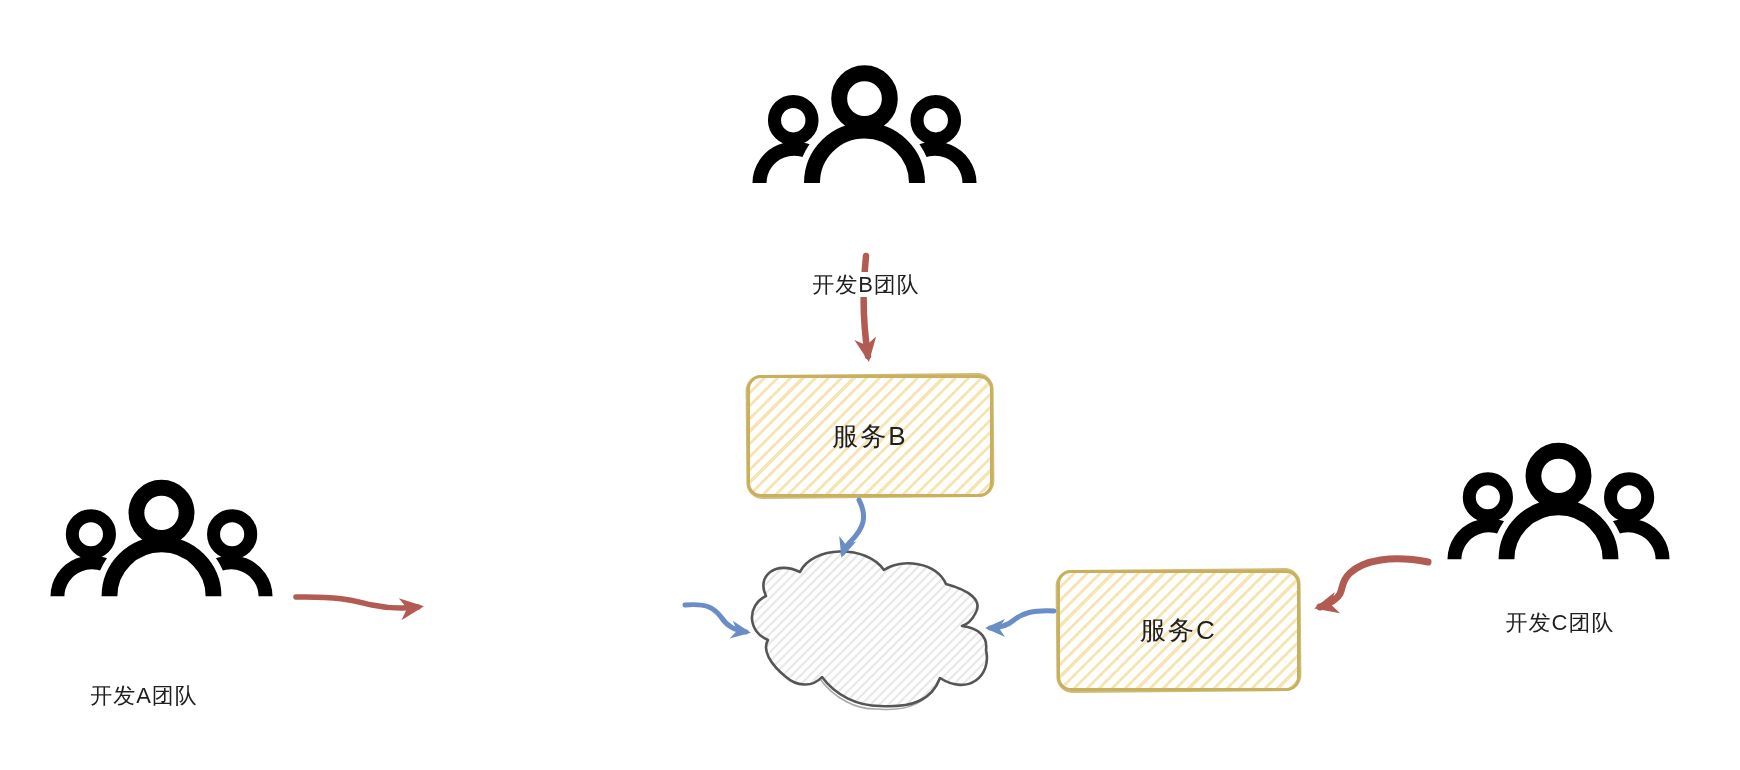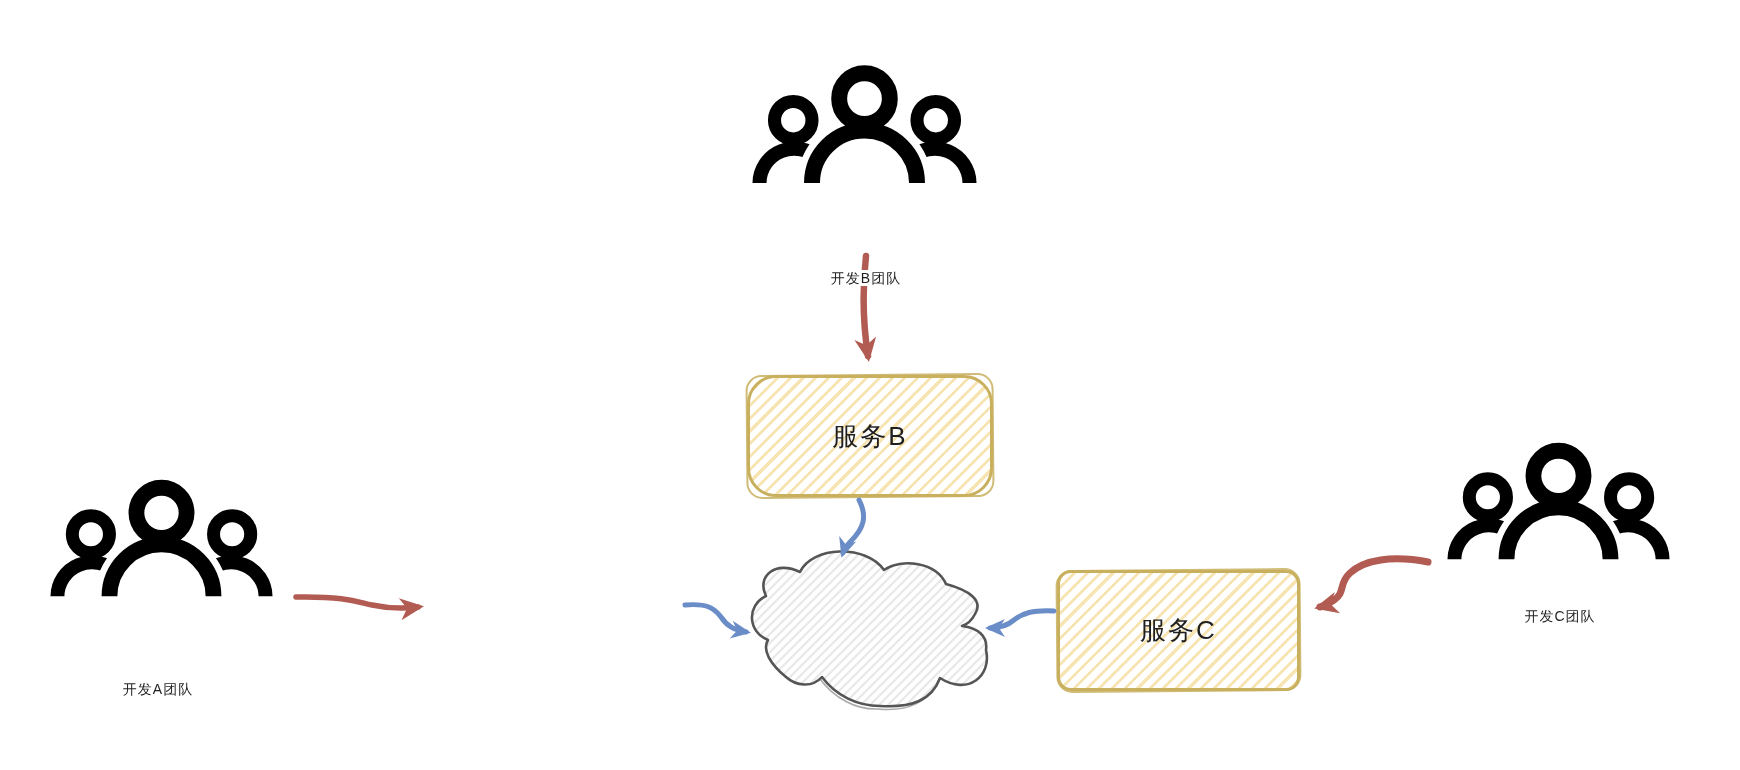--- a/index.html
+++ b/index.html
@@ -49,35 +49,35 @@
     color: #1f1f1f;
     letter-spacing: 2px;
     position: relative;
     z-index: 2;
   }
   
   .team-label {
     position: absolute;
     width: 180px;
     text-align: center;
-    font-size: 14px;
+    font-size: 22px;
     color: #1f1f1f;
     letter-spacing: 1px;
   }
   .team-label span { background: #ffffff; padding: 0 2px; }
   
   .people-icon { position: absolute; }
-  #service-b-box { left: 747px; top: 375px; width: 246px; height: 122px; border-radius: 29px; }
+  #service-b-box { left: 747px; top: 375px; width: 246px; height: 122px; }
   #service-a-box { left: 438px; top: 547px; width: 244px; height: 123px; }
   #service-c-box { left: 1057px; top: 552px; width: 243px; height: 121px; margin-top: 18px; }
   #team-b-icon { left: 752px; top: 63px;  width: 225px; height: 120px; }
   #team-a-icon { left: 50px;  top: 477px; width: 223px; height: 120px; }
   #team-c-icon { left: 1447px;top: 440px; width: 223px; height: 120px; }
   #team-b-label { left: 776px;  top: 270px; }
-  #team-a-label { left: 68px;   top: 681px; }
+  #team-a-label { left: 54px;   top: 681px; }
   #team-c-label { left: 1470px; top: 608px; }
 </style>
 </head>
 <body>
 
 <div class="canvas">
 
   <div class="service-box" id="service-b-box">
     <span class="service-label">服务B</span>
   </div>

